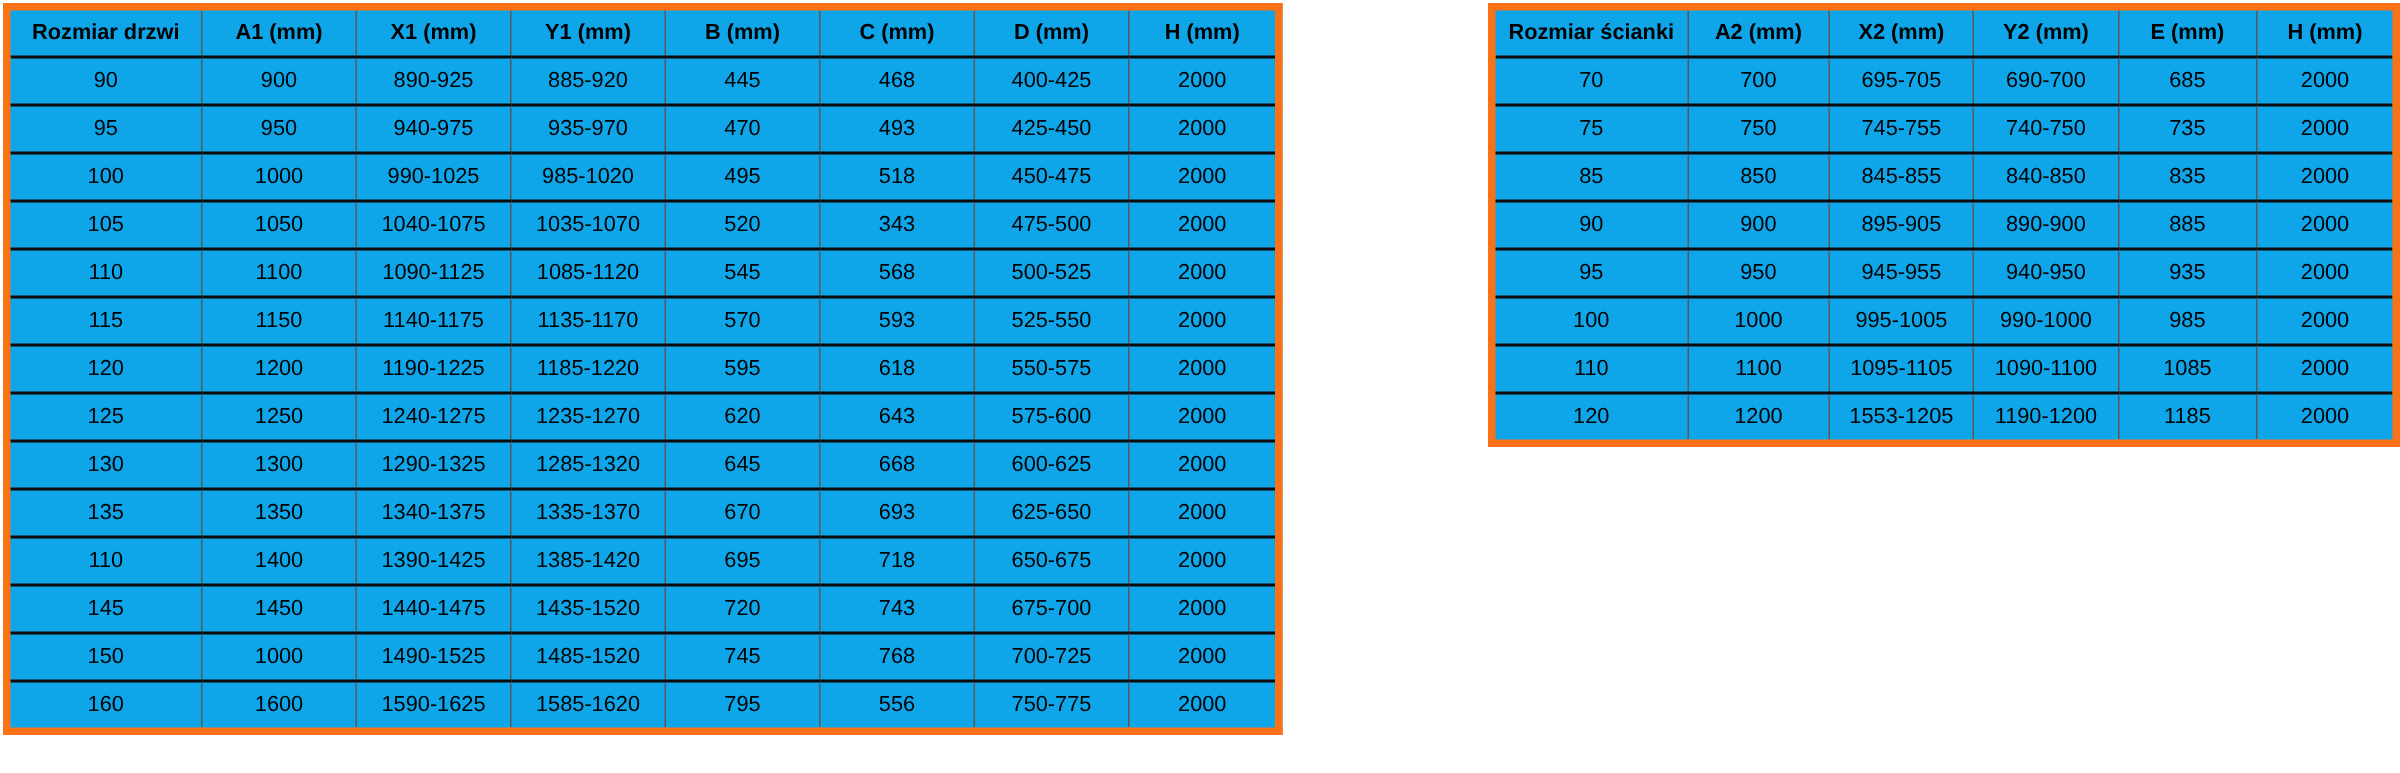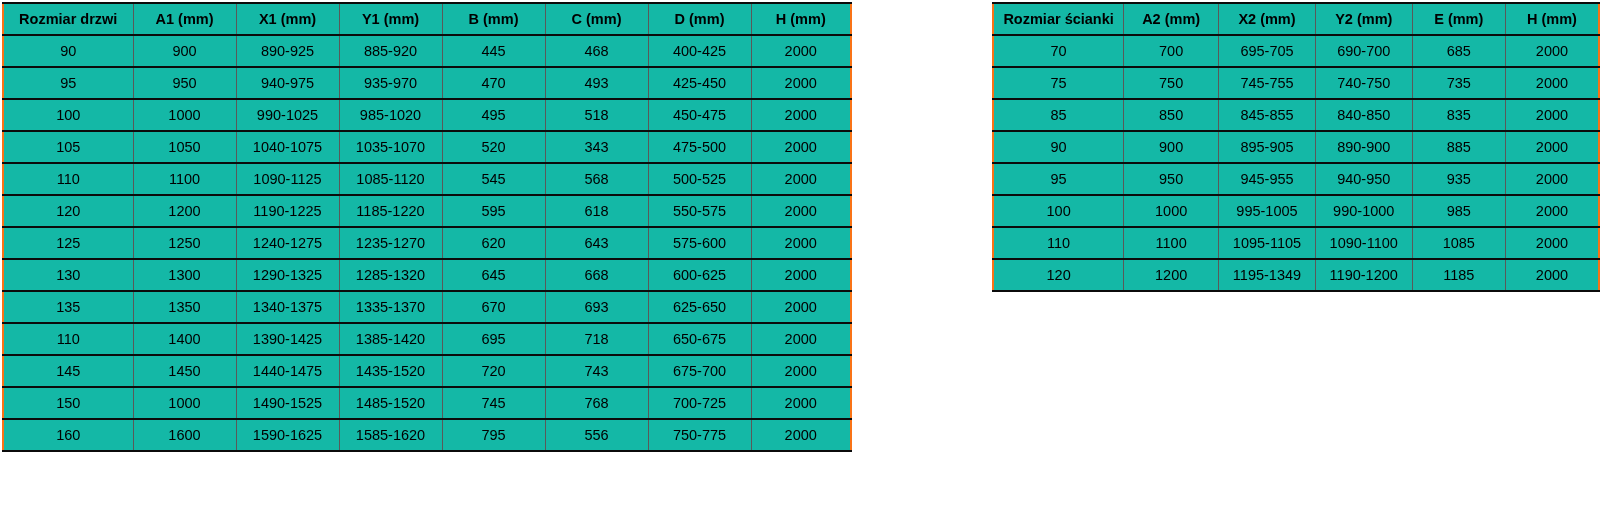--- a/index.html
+++ b/index.html
@@ -12,22 +12,22 @@
     height: 515px;
     position: relative;
     font-family: "Liberation Sans", sans-serif;
     color: #000000;
   }
   table.dim-table {
     border-collapse: collapse;
     table-layout: fixed;
     position: absolute;
     top: 2px;
-    background: #14b8a6;
-    border: 2px solid #f97316;
+    background: #0ea5e9;
+    border: 5px solid #f97316;
   }
   table.dim-table th,
   table.dim-table td {
     border-left: 1px solid #595959;
     border-right: 1px solid #595959;
     border-top: 2px solid #0b0b0b;
     border-bottom: 2px solid #0b0b0b;
     height: 30px;
     padding: 0 2px;
     text-align: center;
@@ -115,20 +115,30 @@
         <td>110</td>
         <td>1100</td>
         <td>1090-1125</td>
         <td>1085-1120</td>
         <td>545</td>
         <td>568</td>
         <td>500-525</td>
         <td>2000</td>
       </tr>
       <tr>
+        <td>115</td>
+        <td>1150</td>
+        <td>1140-1175</td>
+        <td>1135-1170</td>
+        <td>570</td>
+        <td>593</td>
+        <td>525-550</td>
+        <td>2000</td>
+      </tr>
+      <tr>
         <td>120</td>
         <td>1200</td>
         <td>1190-1225</td>
         <td>1185-1220</td>
         <td>595</td>
         <td>618</td>
         <td>550-575</td>
         <td>2000</td>
       </tr>
       <tr>
@@ -276,19 +286,19 @@
         <td>110</td>
         <td>1100</td>
         <td>1095-1105</td>
         <td>1090-1100</td>
         <td>1085</td>
         <td>2000</td>
       </tr>
       <tr>
         <td>120</td>
         <td>1200</td>
-        <td>1195-1349</td>
+        <td>1553-1205</td>
         <td>1190-1200</td>
         <td>1185</td>
         <td>2000</td>
       </tr>
     </tbody>
 </table>
 
 </body></html>

